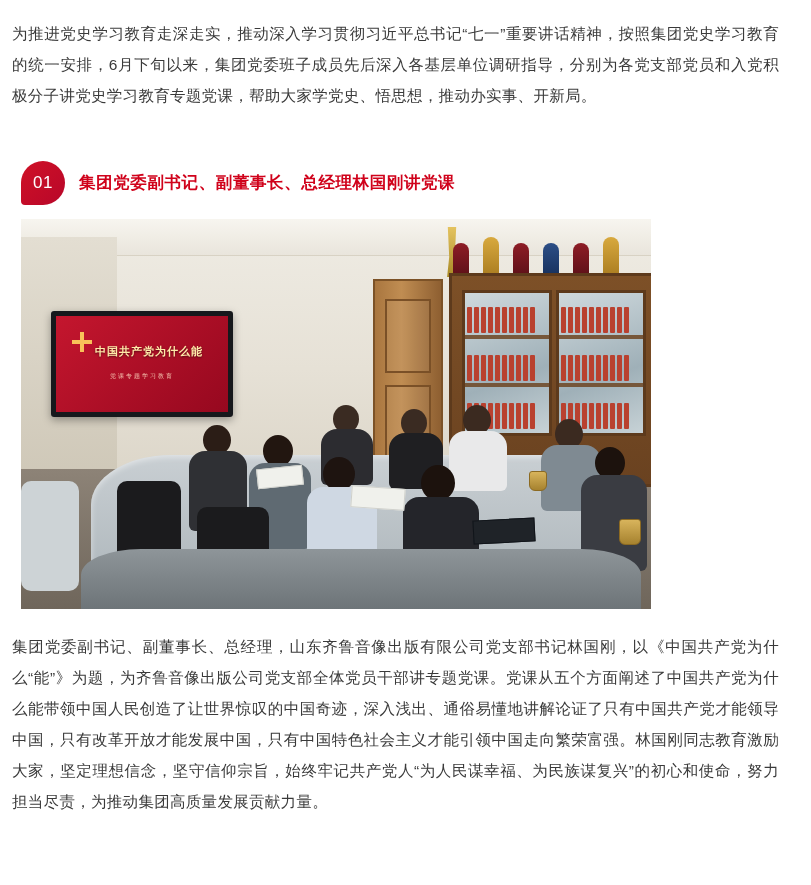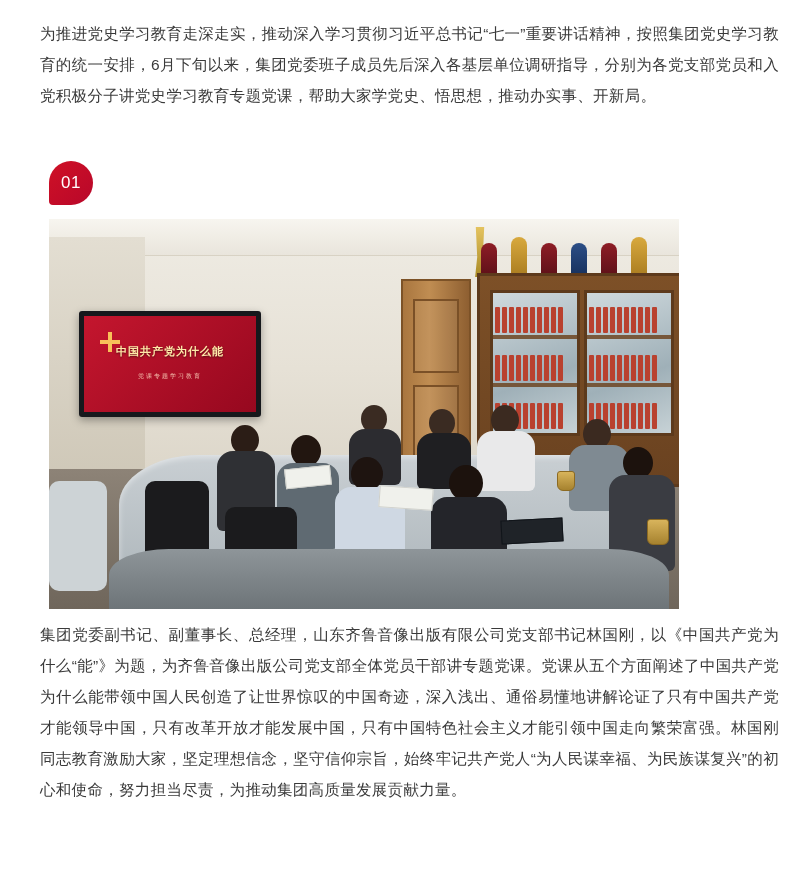--- a/index.html
+++ b/index.html
@@ -9,21 +9,21 @@
   body {
     width: 811px;
     min-height: 885px;
     background: #ffffff;
     font-family: "Liberation Sans", "DejaVu Sans", sans-serif;
     color: #333333;
   }
   .page {
     width: 811px;
     box-sizing: border-box;
-    padding: 14px 32px 20px 40px;
+    padding: 14px 32px 20px 12px;
   }
   .para {
     font-size: 15.5px;
     line-height: 2.0;
     color: #3a3a3a;
     text-align: justify;
     letter-spacing: 0.3px;
     margin: 0;
   }
   .para-top {
@@ -87,21 +87,21 @@
   .screen {
     left: 30px; top: 92px; width: 172px; height: 96px;
     background: #b01229;
     background: linear-gradient(135deg, #c4162e 0%, #96081f 100%);
     border: 5px solid #16181c;
     border-radius: 3px;
     box-shadow: 0 3px 8px rgba(0,0,0,.35);
   }
   .screen-text {
     position: absolute;
-    left: 0; top: 28px; width: 100%;
+    left: 7px; top: 28px; width: 100%;
     text-align: center;
     color: #ffe9a8;
     font-size: 11px;
     font-weight: bold;
     letter-spacing: 1px;
     text-shadow: 0 1px 2px rgba(0,0,0,.5);
   }
   .screen-sub {
     position: absolute;
     left: 0; top: 56px; width: 100%;
@@ -228,32 +228,33 @@
     background: linear-gradient(180deg, #d8b45c 0%, #a6822f 100%);
     border-radius: 3px 3px 6px 6px;
     border: 1px solid #8c6a22;
   }
   .paper {
     position: absolute;
     background: #f0f1ec;
     border: 1px solid #cfd0cb;
   }
   .para-bottom {
-    margin-top: 10px;
+    margin-top: 22px;
   }
 </style>
 </head>
 <body>
 
 <div class="page">
 
   <p class="para para-top">为推进党史学习教育走深走实，推动深入学习贯彻习近平总书记“七一”重要讲话精神，按照集团党史学习教育的统一安排，6月下旬以来，集团党委班子成员先后深入各基层单位调研指导，分别为各党支部党员和入党积极分子讲党史学习教育专题党课，帮助大家学党史、悟思想，推动办实事、开新局。</p>
 
   <div class="section-head">
     <div class="badge">01</div>
+    <div class="section-title">集团党委副书记、副董事长、总经理林国刚讲党课</div>
   </div>
 
   <div class="photo-wrap">
     <div class="ph wall-back"></div>
     <div class="ph ceiling"></div>
     <div class="ph wall-left"></div>
     <div class="ph floor"></div>
 
     <div class="ph screen">
       <div class="screen-emblem"></div>

